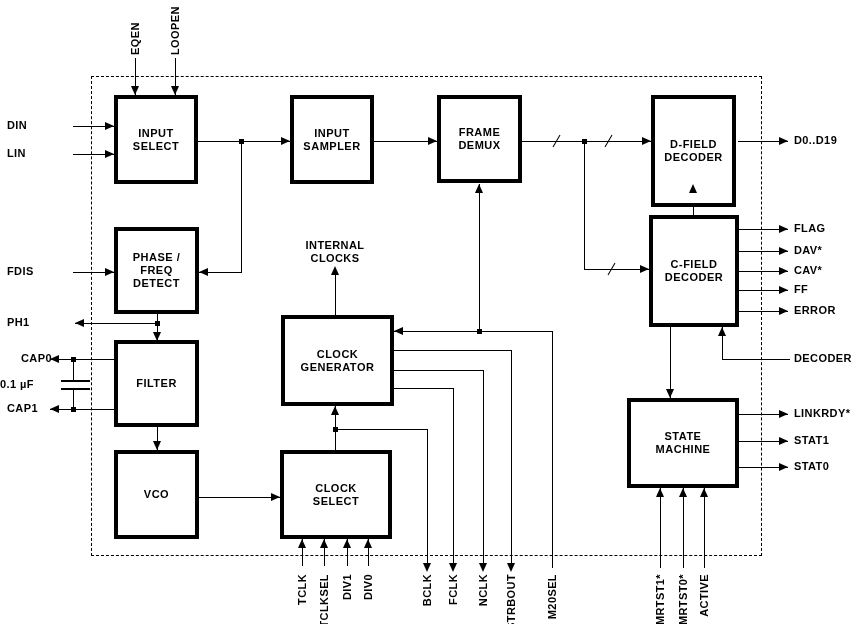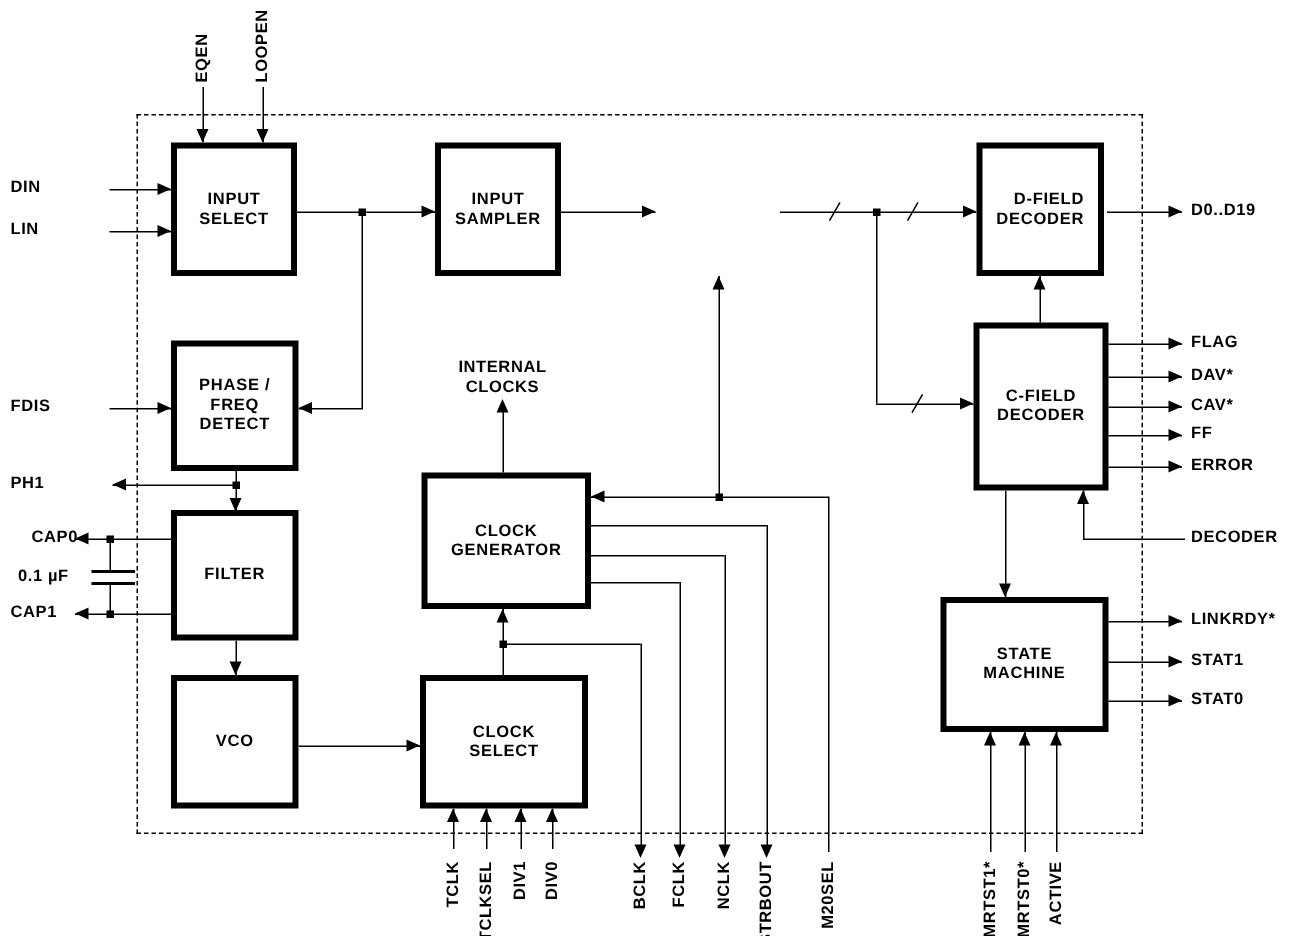--- a/index.html
+++ b/index.html
@@ -92,21 +92,23 @@
   <div class="wh" style="left:335px;top:429px;width:92px;"></div>
   <div class="wh" style="left:394px;top:331px;width:158px;"></div>
   <div class="wh" style="left:394px;top:350px;width:117px;"></div>
   <div class="wh" style="left:394px;top:370px;width:89px;"></div>
   <div class="wh" style="left:394px;top:388px;width:59px;"></div>
 
   <div class="blk" style="left:114px;top:95px;width:84px;height:89px;">INPUT
 SELECT</div>
   <div class="blk" style="left:290px;top:95px;width:84px;height:89px;">INPUT
 SAMPLER</div>
-  <div class="blk" style="left:651px;top:95px;width:85px;height:89px;text-align:right;">D-FIELD
+  <div class="blk" style="left:437px;top:95px;width:85px;height:88px;">FRAME
+DEMUX</div>
+  <div class="blk" style="left:651px;top:95px;width:85px;height:112px;">D-FIELD
 DECODER</div>
   <div class="blk" style="left:114px;top:227px;width:85px;height:87px;">PHASE /
 FREQ
 DETECT</div>
   <div class="blk" style="left:649px;top:215px;width:90px;height:112px;">C-FIELD
 DECODER</div>
   <div class="blk" style="left:114px;top:340px;width:85px;height:87px;">FILTER</div>
   <div class="blk" style="left:281px;top:315px;width:113px;height:91px;">CLOCK
 GENERATOR</div>
   <div class="blk" style="left:627px;top:398px;width:112px;height:90px;">STATE
@@ -172,21 +174,21 @@
   <div class="ar ar-d" style="left:507px;top:563px;"></div>
 
   <div class="lbl lbl-top" style="left:141px;">EQEN</div>
   <div class="lbl lbl-top" style="left:181px;">LOOPEN</div>
 
   <div class="lbl lbl-left" style="left:7px;top:119px;">DIN</div>
   <div class="lbl lbl-left" style="left:7px;top:147px;">LIN</div>
   <div class="lbl lbl-left" style="left:7px;top:265px;">FDIS</div>
   <div class="lbl lbl-left" style="left:7px;top:316px;">PH1</div>
   <div class="lbl lbl-left" style="left:21px;top:352px;">CAP0</div>
-  <div class="lbl lbl-left" style="left:12px;top:378px;width:57px;">0.1 µF</div>
+  <div class="lbl lbl-left" style="left:0px;top:378px;width:57px;">0.1 µF</div>
   <div class="lbl lbl-left" style="left:7px;top:402px;">CAP1</div>
 
   <div class="lbl lbl-right" style="left:794px;top:134px;">D0..D19</div>
   <div class="lbl lbl-right" style="left:794px;top:222px;">FLAG</div>
   <div class="lbl lbl-right" style="left:794px;top:244px;">DAV*</div>
   <div class="lbl lbl-right" style="left:794px;top:264px;">CAV*</div>
   <div class="lbl lbl-right" style="left:794px;top:283px;">FF</div>
   <div class="lbl lbl-right" style="left:794px;top:304px;">ERROR</div>
   <div class="lbl lbl-right" style="left:794px;top:352px;">DECODER</div>
   <div class="lbl lbl-right" style="left:794px;top:407px;">LINKRDY*</div>

